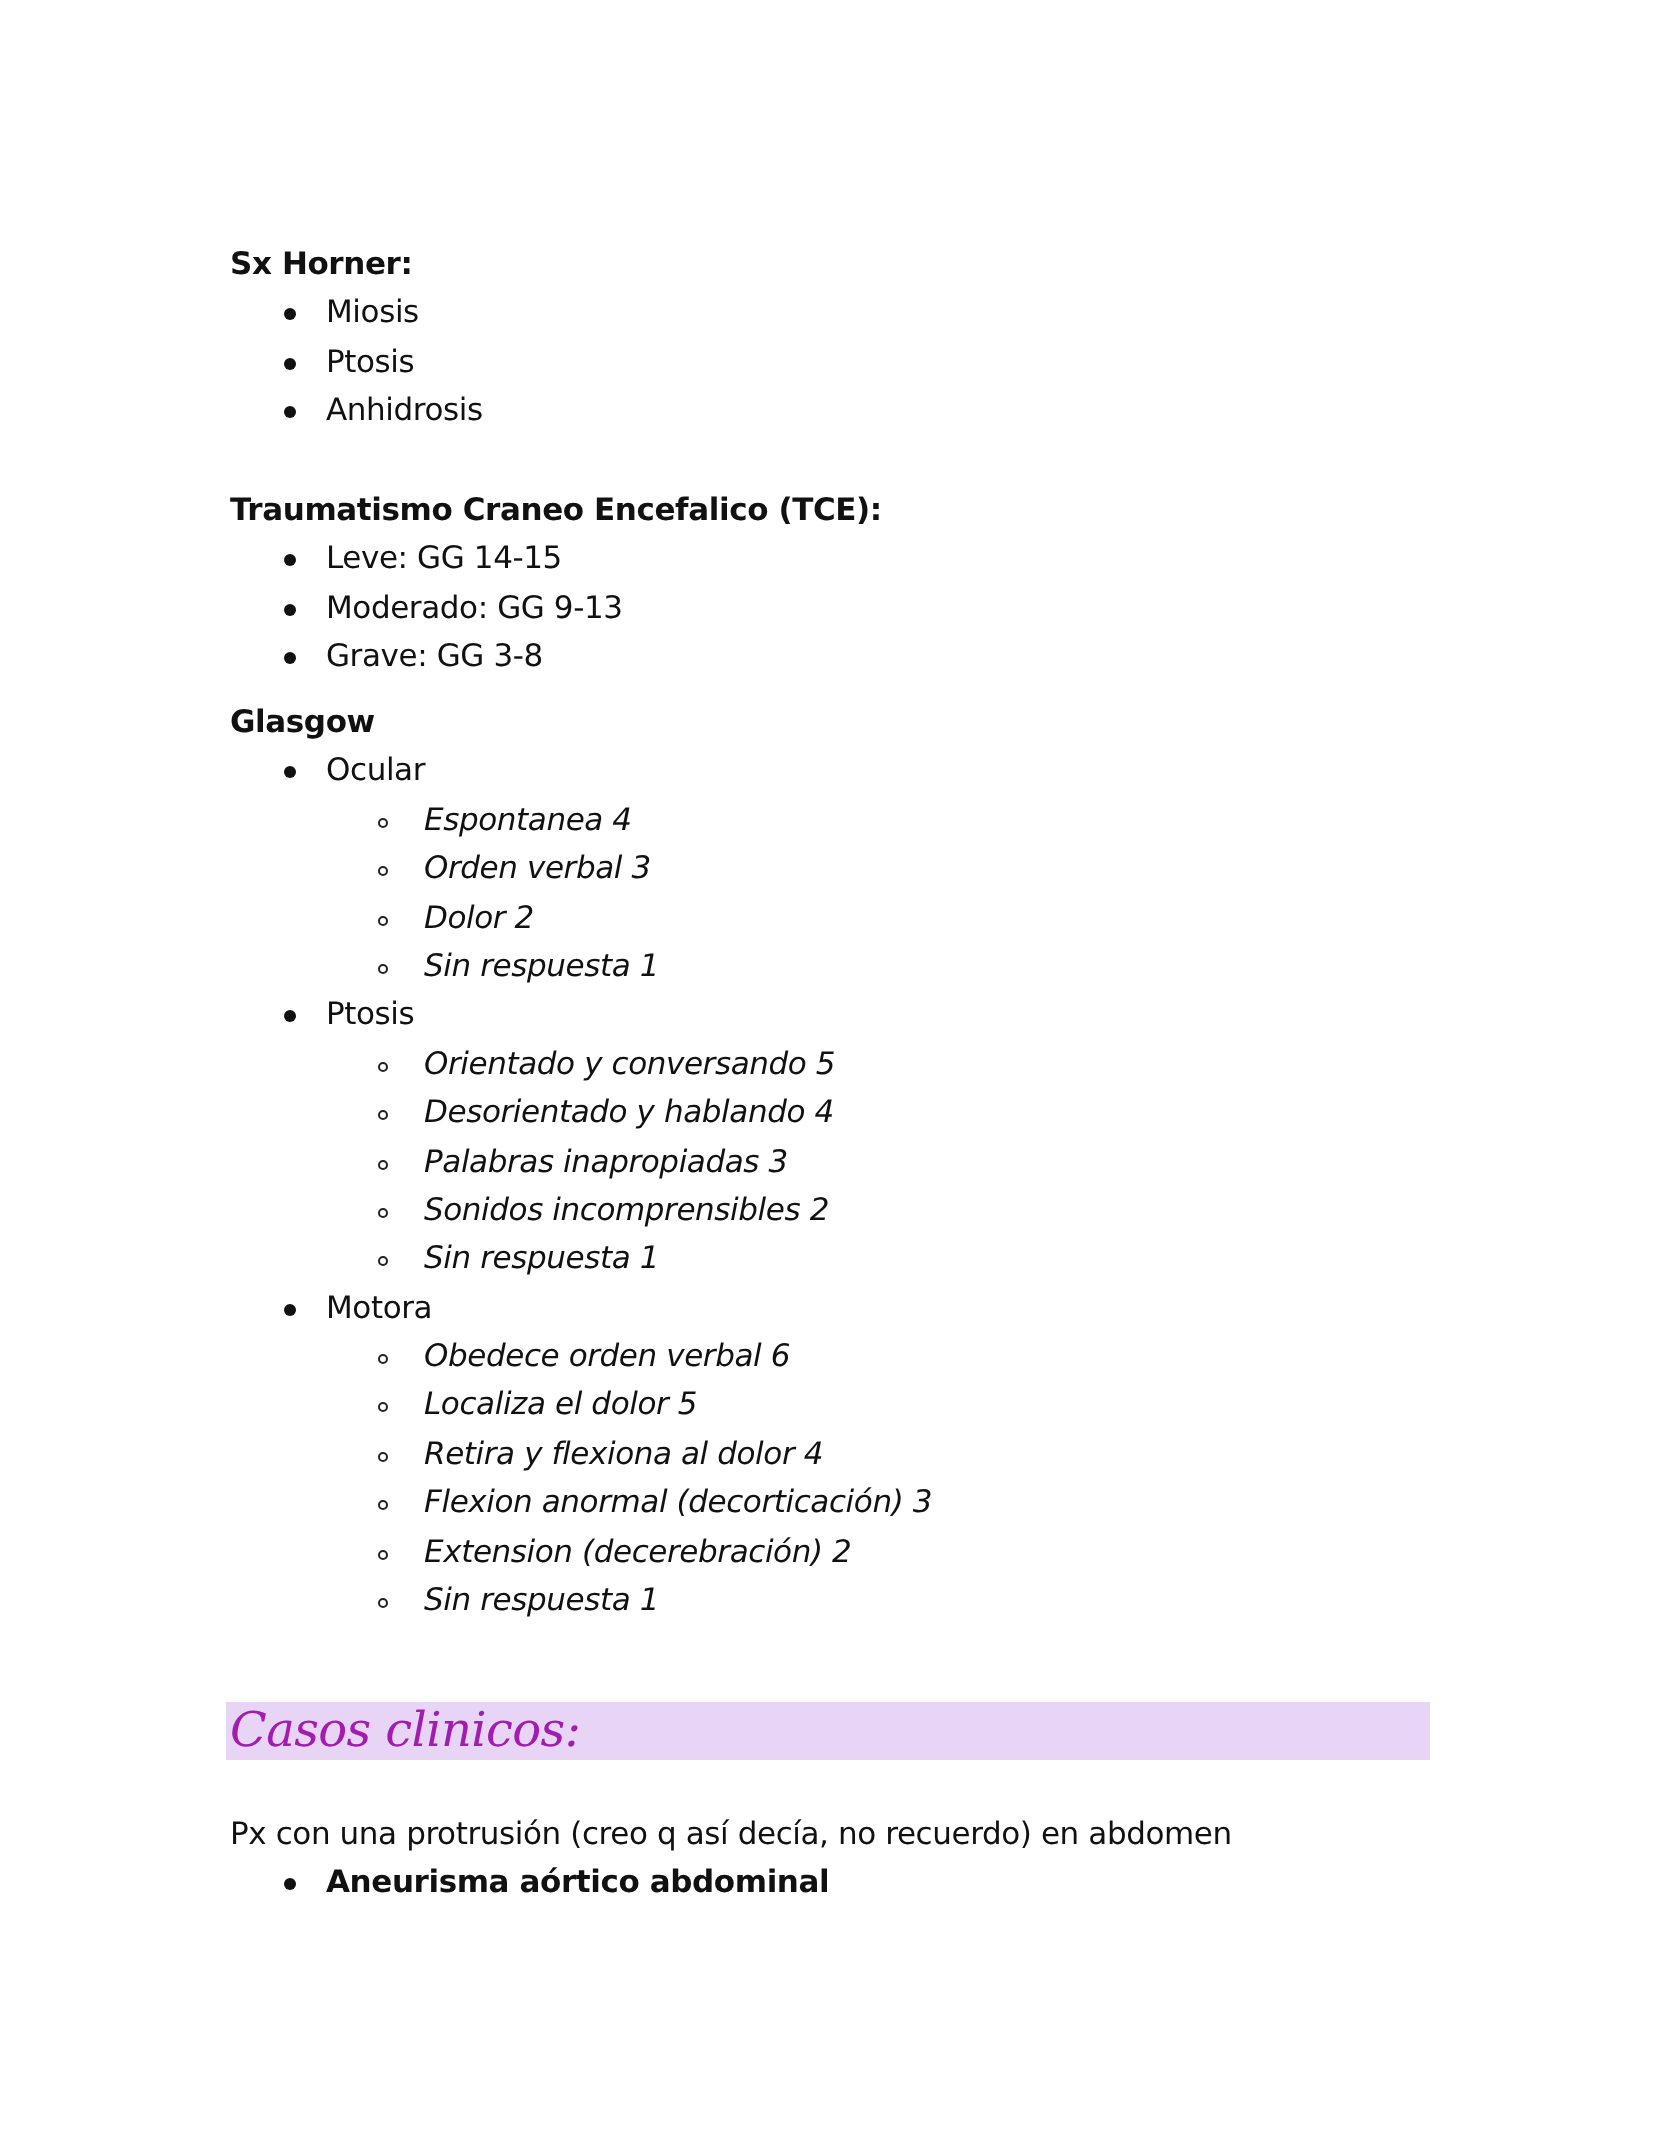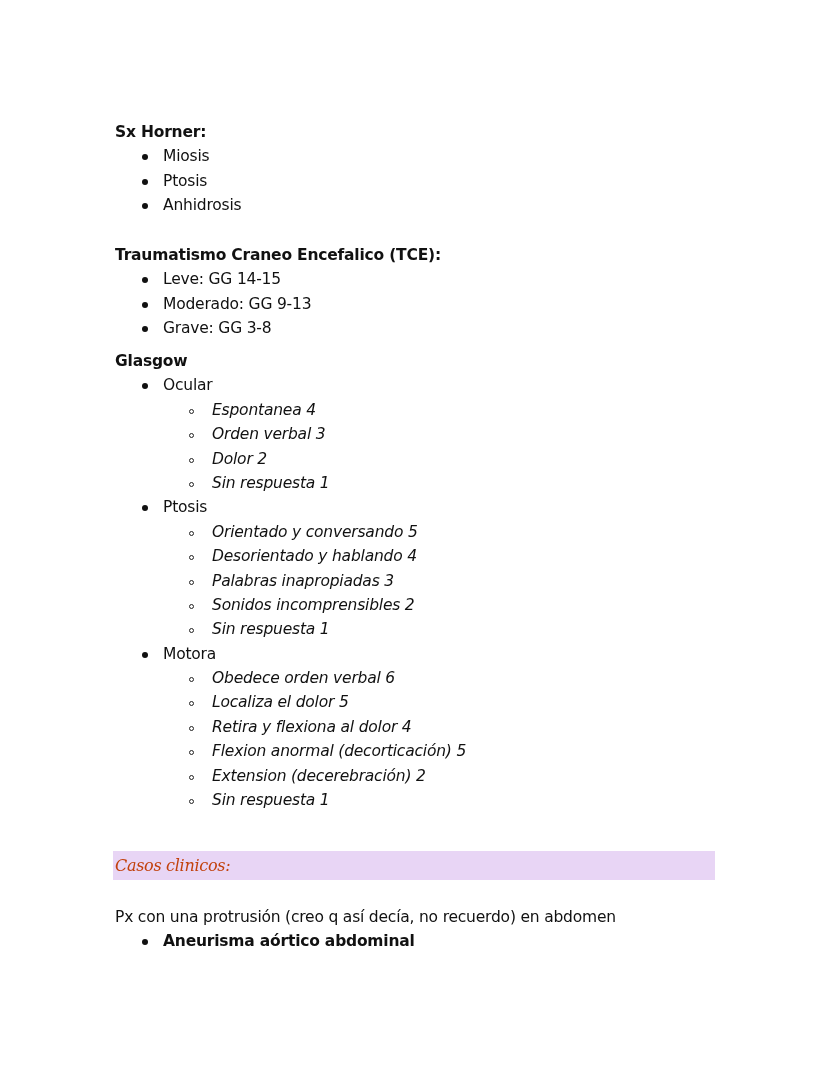--- a/index.html
+++ b/index.html
@@ -89,23 +89,23 @@
       width: 602px;
       height: 29px;
       background: #e8d5f5;
     }
     .band-title {
       position: absolute;
       left: 2px;
       top: 1px;
       font-family: "DejaVu Serif", "Liberation Serif", serif;
       font-style: italic;
-      font-size: 16px;
+      font-size: 24px;
       line-height: 27px;
-      color: #c2410c;
+      color: #a21caf;
       letter-spacing: -0.3px;
       white-space: nowrap;
     }
     .para {
       position: absolute;
       left: 115px;
       font-size: 15.5px;
       line-height: 24.4px;
       white-space: nowrap;
       letter-spacing: -0.2px;
@@ -167,21 +167,21 @@
           <li><span class="circle"></span><span>Sonidos incomprensibles 2</span></li>
           <li><span class="circle"></span><span>Sin respuesta 1</span></li>
         </ul>
       </li>
       <li>
         <span class="row"><span class="bullet"></span><span>Motora</span></span>
         <ul class="l2">
           <li><span class="circle"></span><span>Obedece orden verbal 6</span></li>
           <li><span class="circle"></span><span>Localiza el dolor 5</span></li>
           <li><span class="circle"></span><span>Retira y flexiona al dolor 4</span></li>
-          <li><span class="circle"></span><span>Flexion anormal (decorticación) 5</span></li>
+          <li><span class="circle"></span><span>Flexion anormal (decorticación) 3</span></li>
           <li><span class="circle"></span><span>Extension (decerebración) 2</span></li>
           <li><span class="circle"></span><span>Sin respuesta 1</span></li>
         </ul>
       </li>
     </ul>
   </div>
 
   <div class="band" style="background: rgb(232, 213, 245);">
     <span class="band-title">Casos clinicos:</span>
   </div>

